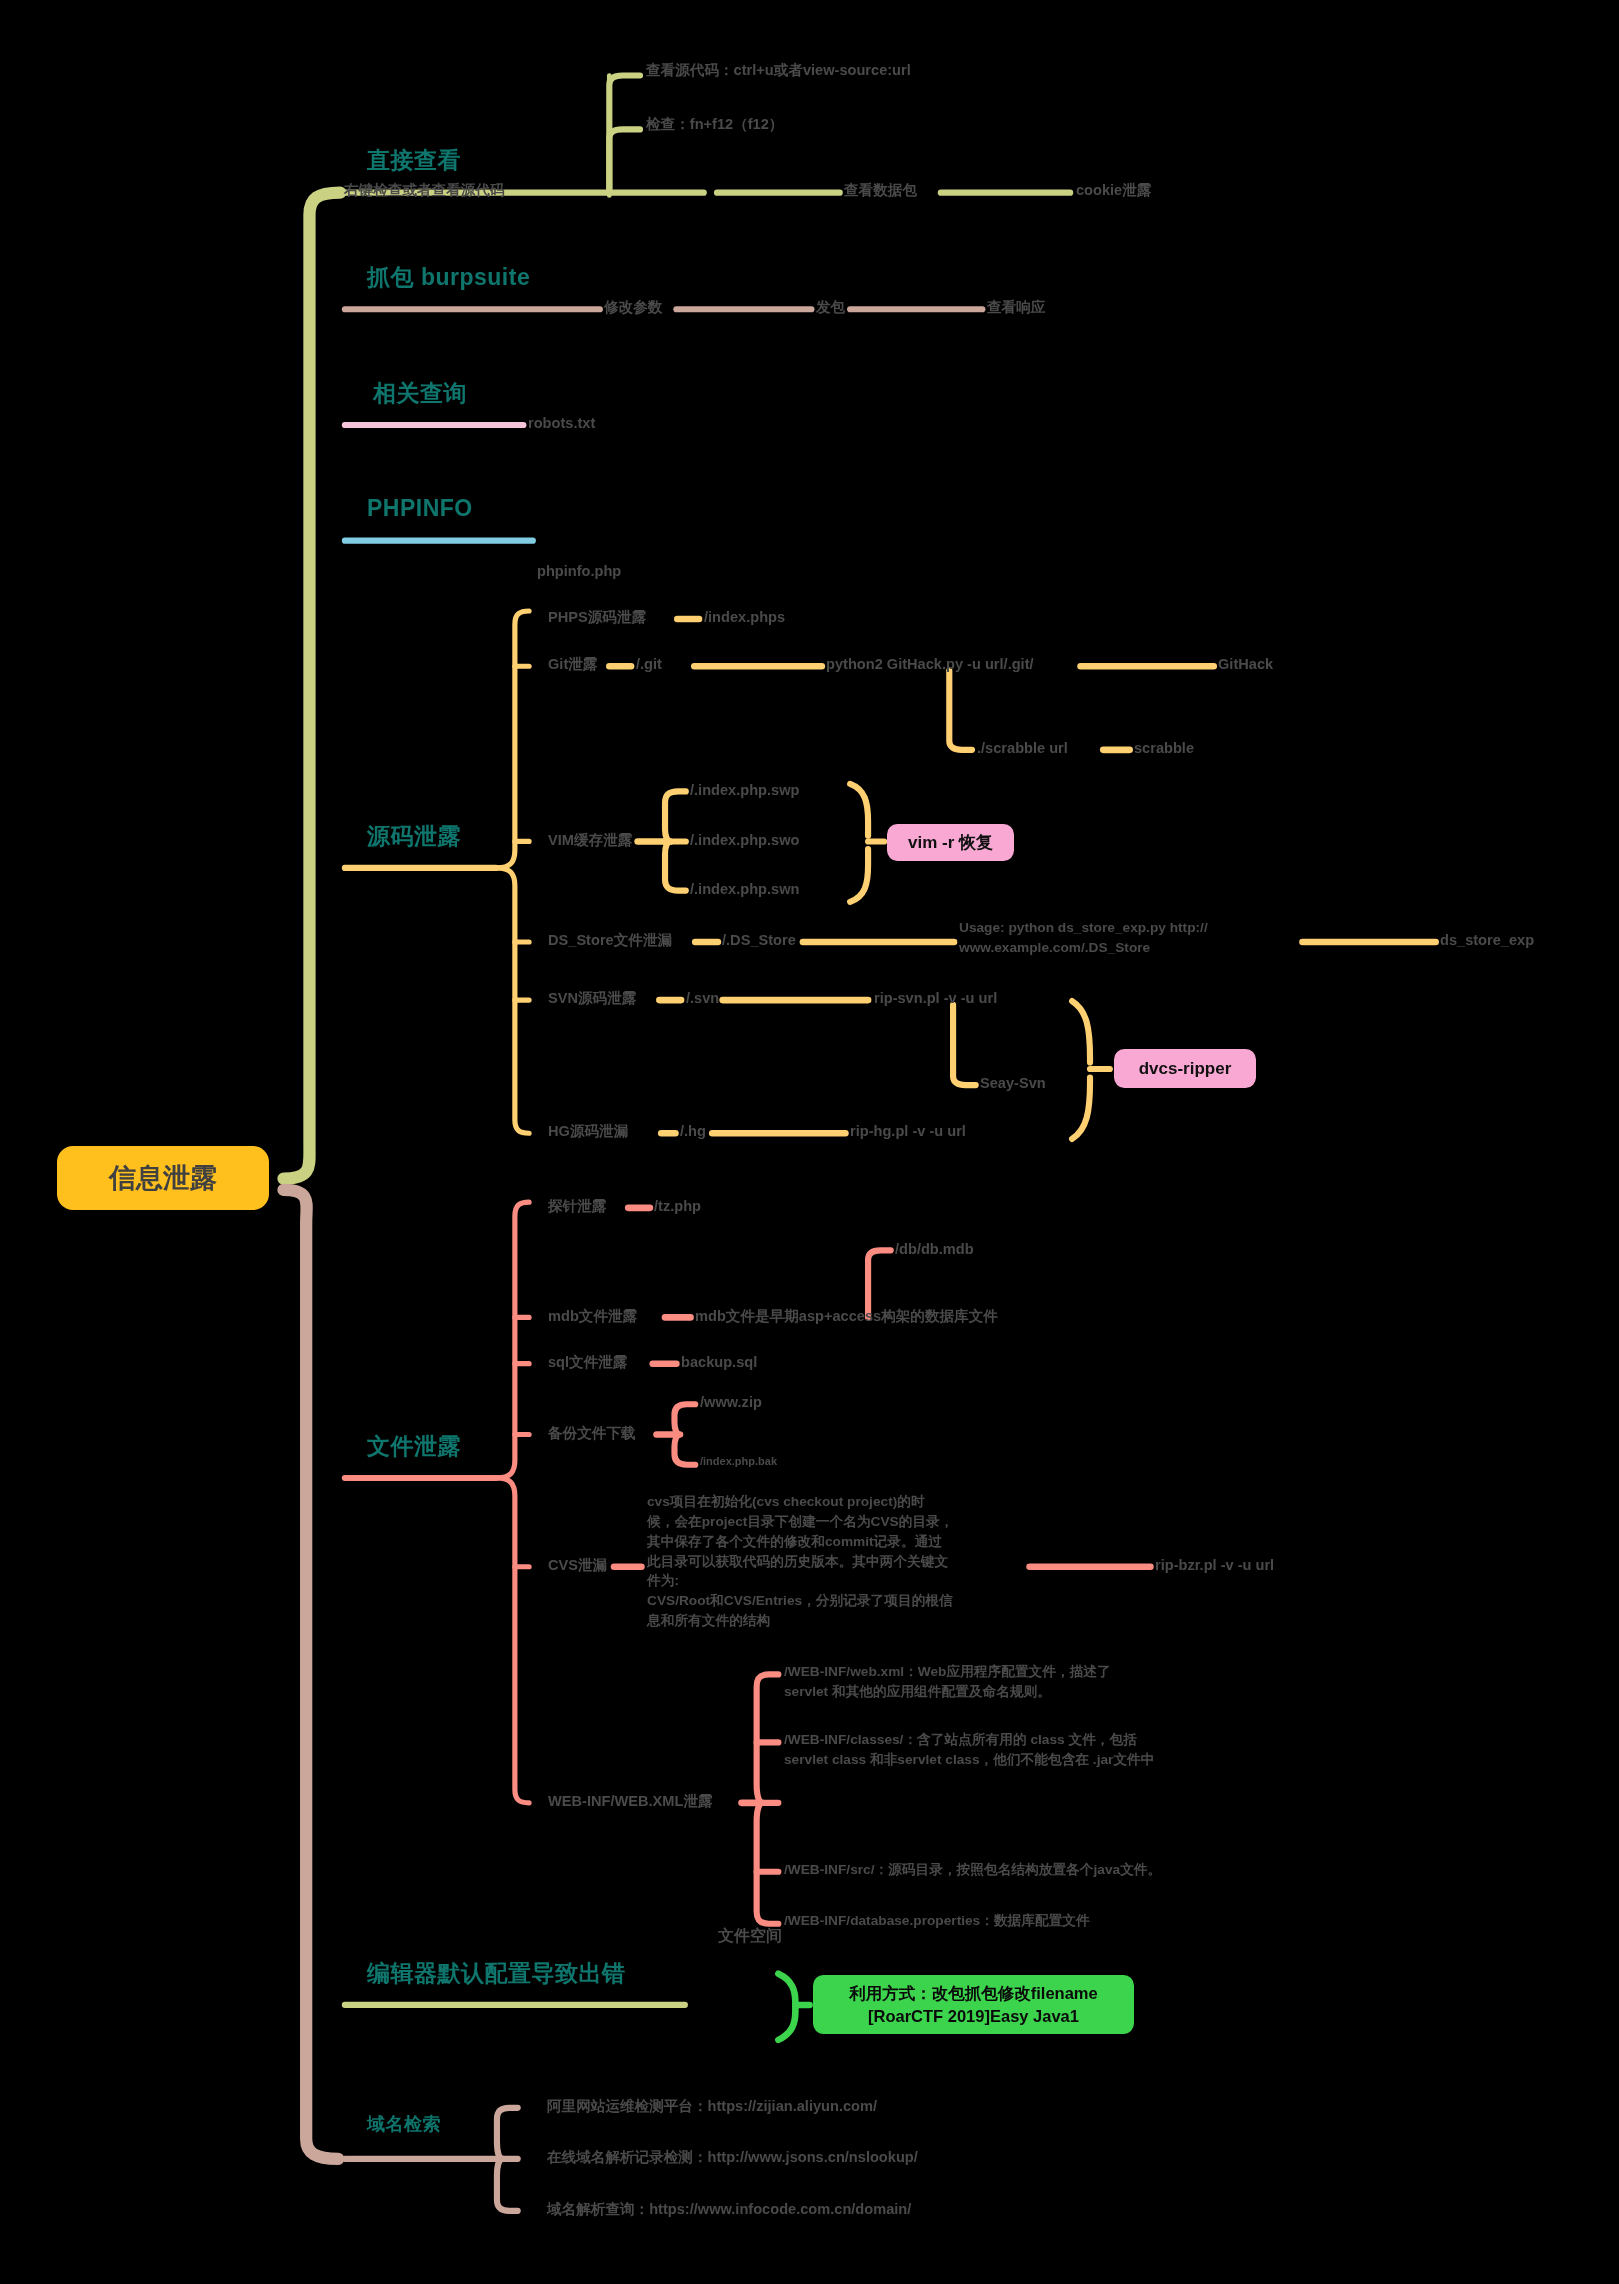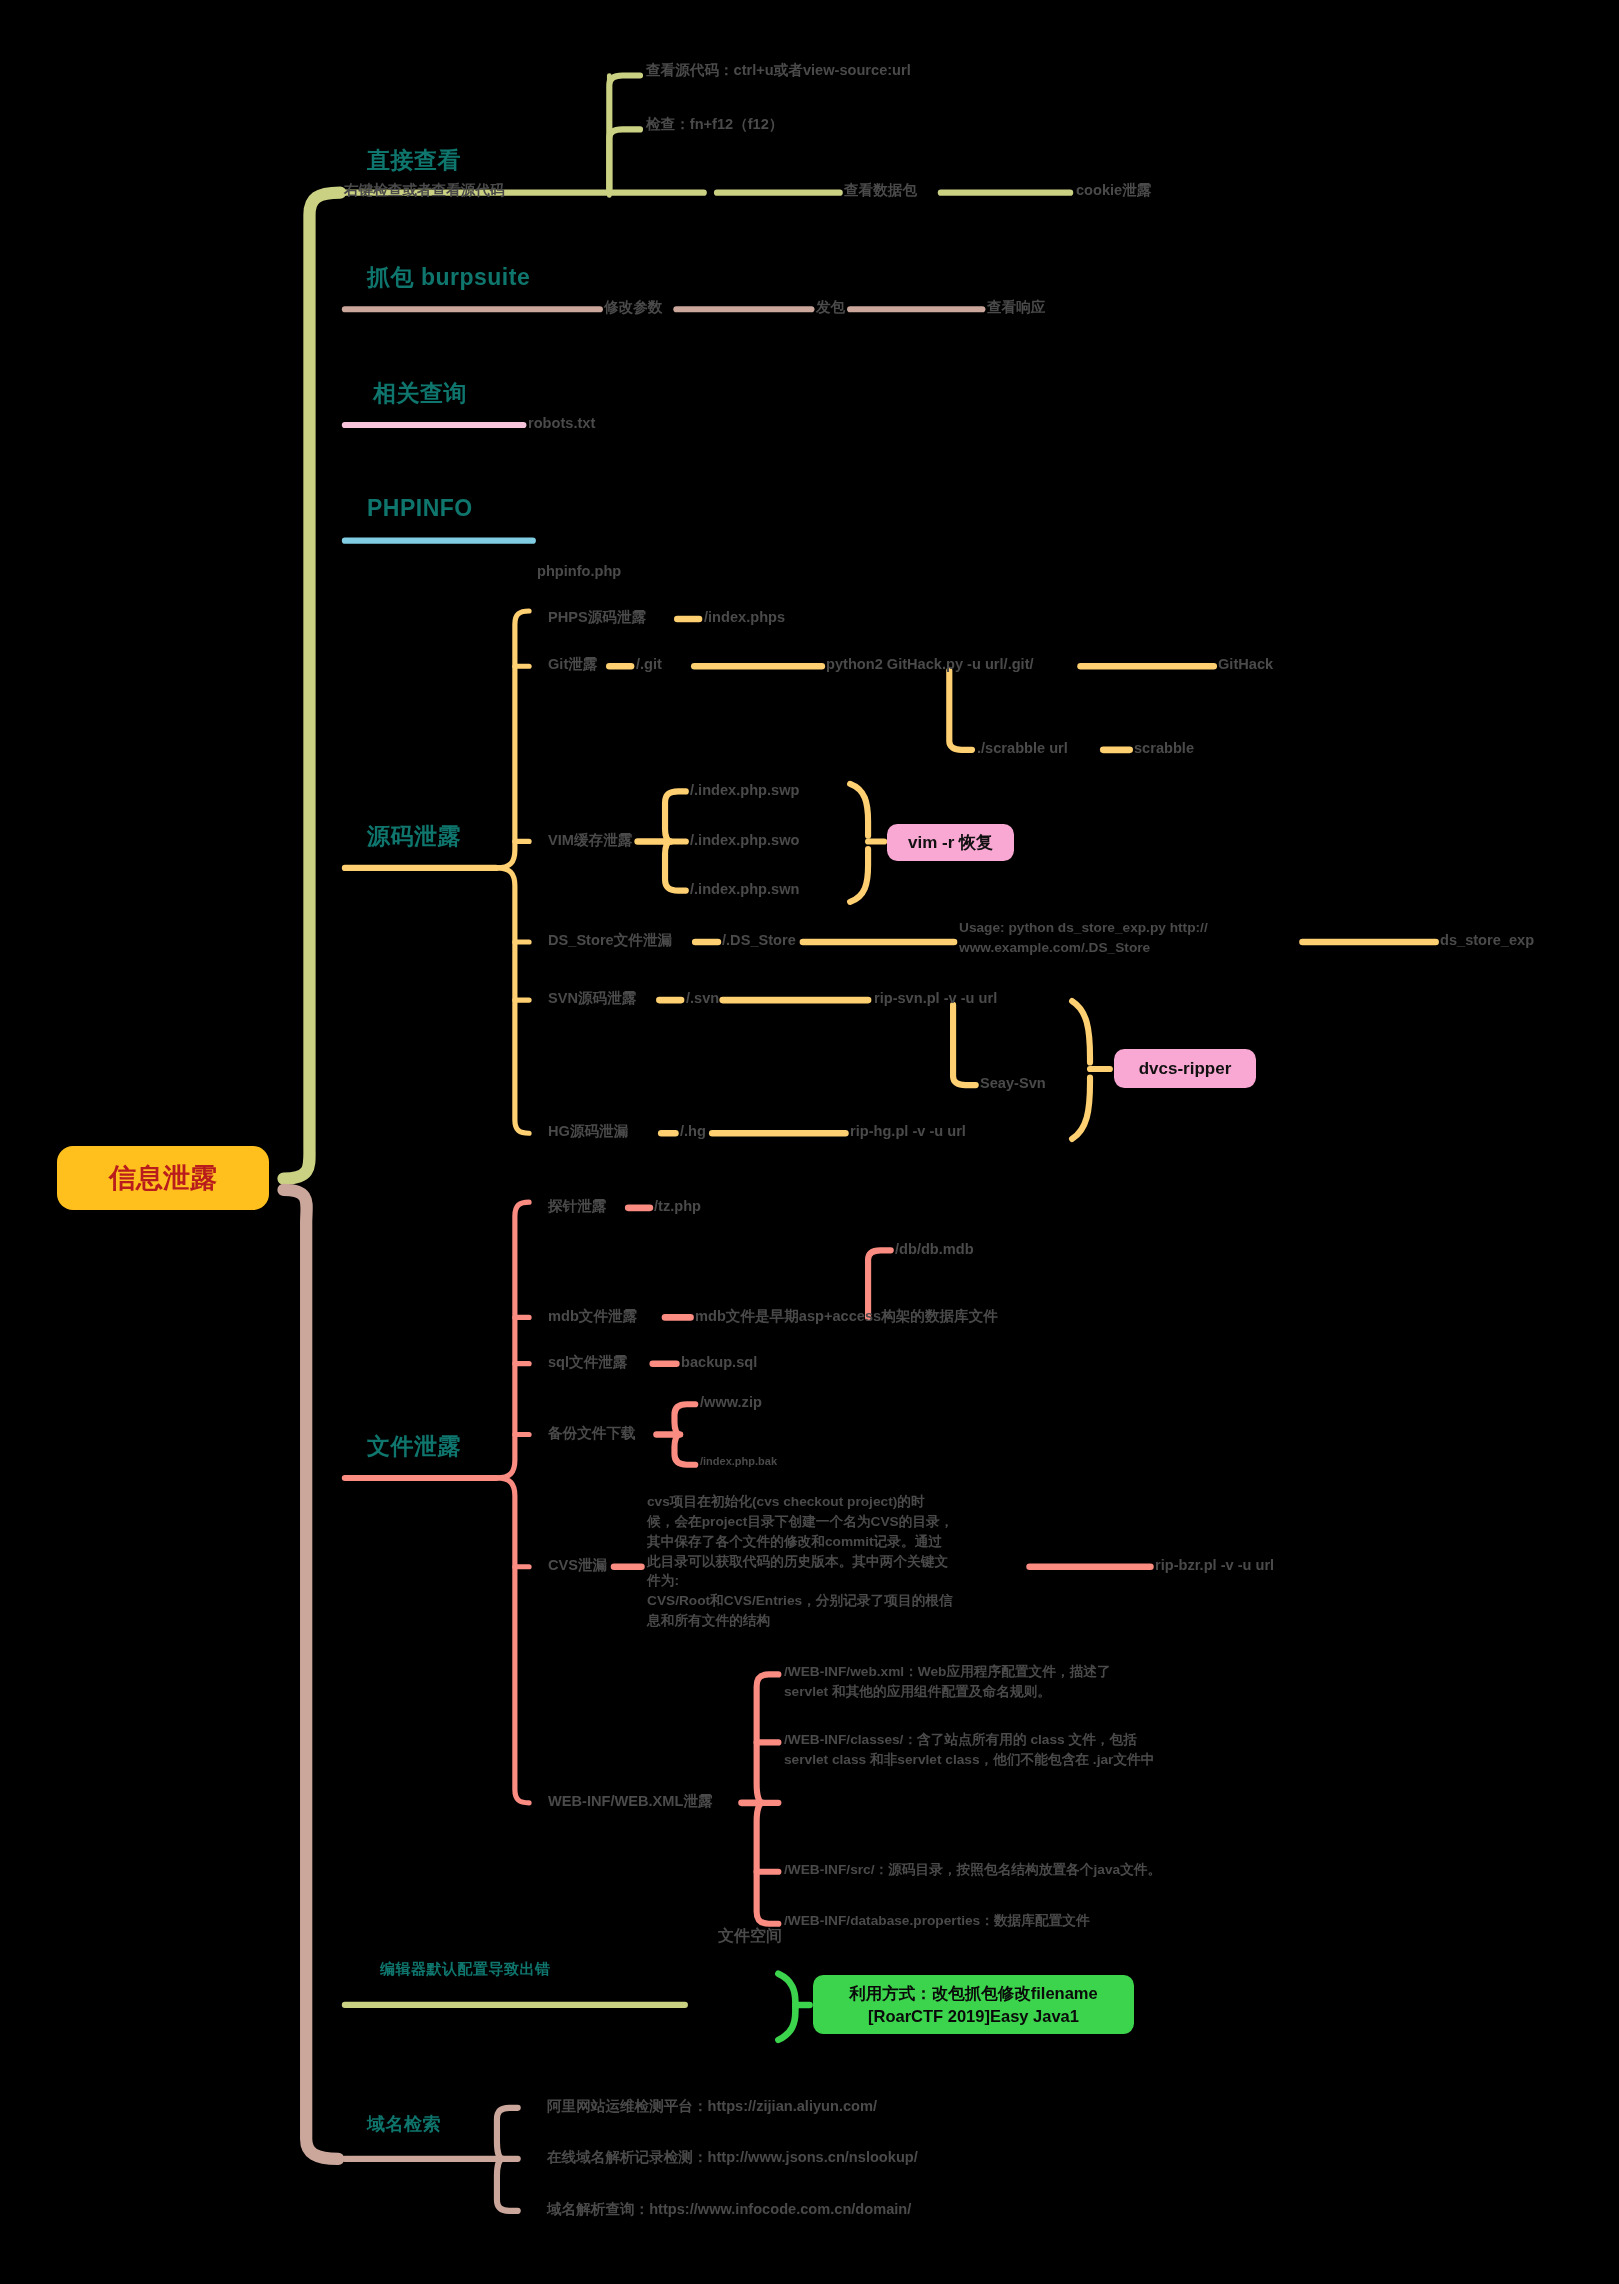--- a/index.html
+++ b/index.html
@@ -9,21 +9,21 @@
   }
   #canvas{position:absolute;inset:0;}
   svg#wires{position:absolute;left:0;top:0;width:1620px;height:2284px;pointer-events:none;}
 
   .node{position:absolute;color:#4a4a4a;white-space:pre;line-height:1.3;}
   .branch-title{font-weight:700;letter-spacing:0.5px;color:#0f766e;}
   .leaf{font-weight:700;color:#4a4a4a;}
   .multi{white-space:pre-line;line-height:1.45;}
 
   .pill{position:absolute;border-radius:10.4px;display:flex;align-items:center;
-        justify-content:center;text-align:center;font-weight:700;color:#b91c1c;}
+        justify-content:center;text-align:center;font-weight:700;color:#404040;}
   .pill.root{background:#FFC01E;border-radius:16px;}
   .pill.amber{background:#f9a8d4;color:#111;}
   .pill.green{background:#3BD44C;color:#0a0a0a;}
 </style>
 </head>
 <body>
 
 <div id="canvas">
 
 <svg id="wires" viewBox="0 0 3430 4837" xmlns="http://www.w3.org/2000/svg">
@@ -235,21 +235,21 @@
 <div class="node leaf" style="left:1155px;top:1556px;font-size:14.6px;">rip-bzr.pl -v -u url</div>
 
 <div class="node leaf" style="left:548px;top:1792px;font-size:14.6px;">WEB-INF/WEB.XML泄露</div>
 <div class="node leaf multi" style="left:784px;top:1662px;font-size:13.7px;">/WEB-INF/web.xml：Web应用程序配置文件，描述了
 servlet 和其他的应用组件配置及命名规则。</div>
 <div class="node leaf multi" style="left:784px;top:1730px;font-size:13.7px;">/WEB-INF/classes/：含了站点所有用的 class 文件，包括
 servlet class 和非servlet class，他们不能包含在 .jar文件中</div>
 <div class="node leaf" style="left:784px;top:1861px;font-size:13.7px;">/WEB-INF/src/：源码目录，按照包名结构放置各个java文件。</div>
 <div class="node leaf" style="left:784px;top:1912px;font-size:13.7px;">/WEB-INF/database.properties：数据库配置文件</div>
 
-<div class="node branch-title" style="left:380px;top:1959px;font-size:15px;">编辑器默认配置导致出错</div>
+<div class="node branch-title" style="left:367px;top:1959px;font-size:23px;">编辑器默认配置导致出错</div>
 
 <div class="node leaf" style="left:689px;top:1926px;font-size:16px;padding-left:29px;">文件空间</div>
 
 <div class="pill green multi" style="left:813px;top:1975px;width:321px;height:59px;font-size:16.5px;line-height:1.35;">
   <span>利用方式：改包抓包修改filename
 [RoarCTF 2019]Easy Java1</span>
 </div>
 
 <div class="node branch-title" style="left:367px;top:2113px;font-size:18px;">域名检索</div>
 

